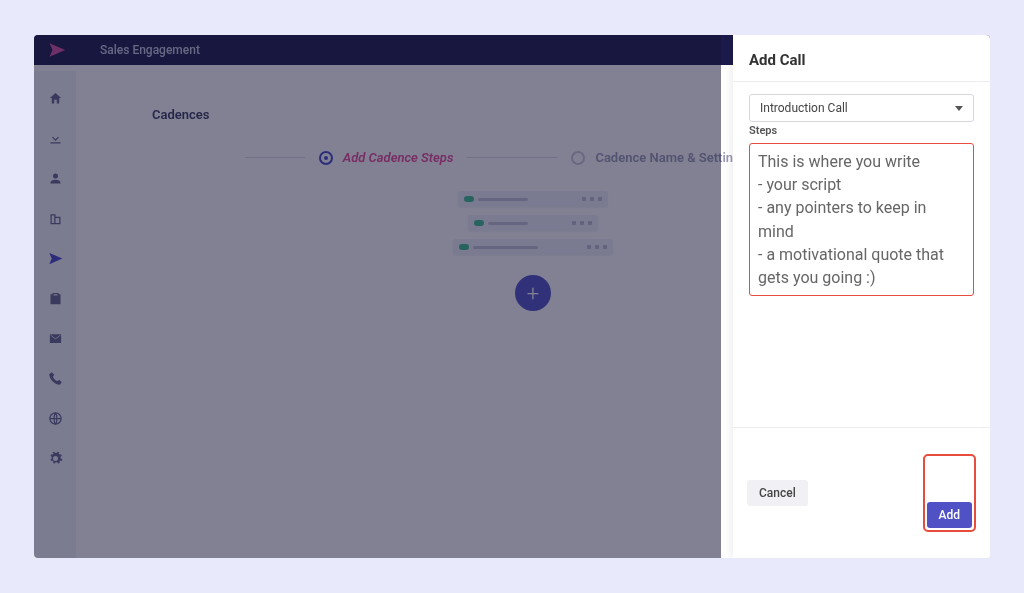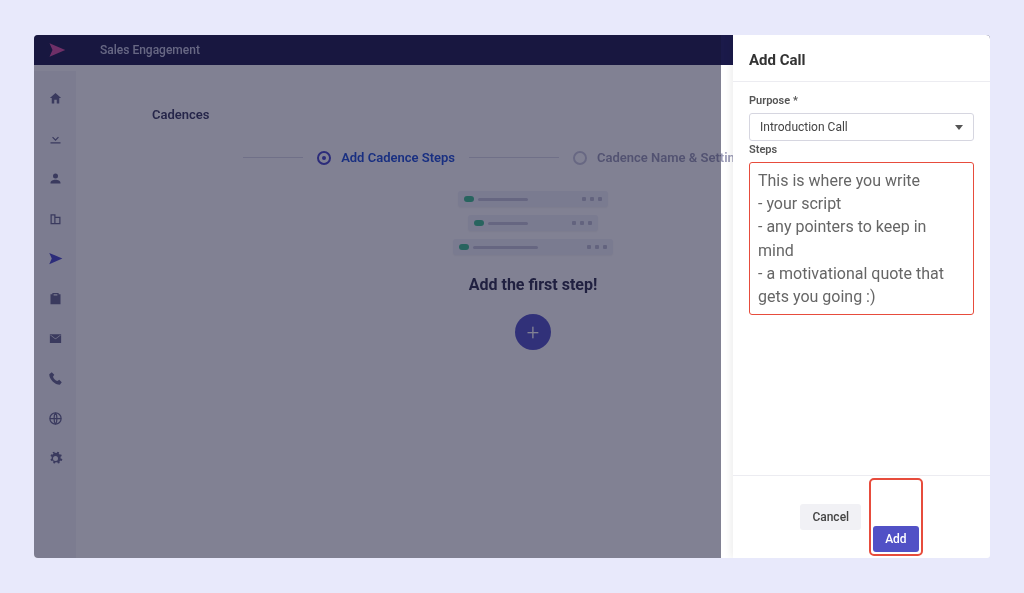--- a/index.html
+++ b/index.html
@@ -90,21 +90,21 @@
   }
   .stepper .node {
     display:flex;
     align-items:center;
     gap:10px;
     font-size:13px;
     font-weight:600;
     color:#9a9ab6;
     padding:0 14px;
   }
-  .stepper .node.active { color:#1d4ed8; }
+  .stepper .node.active { color:#ec4899;font-style:italic; }
   .stepper .dot {
     width:14px; height:14px;
     border-radius:50%;
     border:2px solid #c9c9dc;
     background:#fff;
     flex-shrink:0;
   }
   .stepper .node.active .dot {
     border:2px solid #4646c9;
     background:#fff;
@@ -224,23 +224,23 @@
     border:1px solid #e74c3c;
     border-radius:3px;
     padding:6px 8px;
     font-size:16px;
     color:#666;
     line-height:1.45;
     white-space:pre-line;
   }
   .panel-footer {
     border-top:1px solid #ececf1;
-    padding:2px 14px;
-    display:flex;
-    justify-content:center;
+    padding:26px 14px;
+    display:flex;
+    justify-content:space-between;
     gap:8px;
     align-items:center;
   }
   .btn {
     height:26px;
     padding:0 12px;
     border-radius:3px;
     font-size:12px;
     font-weight:500;
     display:flex;
@@ -366,35 +366,33 @@
           </div>
         <div class="illu-card" style="width:160px">
             <span class="toggle"></span>
             <span class="txt c"></span>
             <span class="sp"></span>
             <span class="ic"></span>
             <span class="ic"></span>
             <span class="ic"></span>
           </div>
       </div>
-      <div class="hero-txt">Add the first step!</div>
       <div class="fab">
         <span>+</span>
       </div>
     </div>
   </div>
 
   <div class="dim-overlay"></div>
 
   <div class="panel">
     <div class="panel-header">
       <h2>Add Call</h2>
     </div>
     <div class="panel-body">
-      <div class="field-label">Purpose *</div>
       <div class="select">
         <span>Introduction Call</span>
         <span class="caret"></span>
       </div>
       <div class="field-label">Steps</div>
       <div class="notes-box">This is where you write
 - your script
 - any pointers to keep in mind
 - a motivational quote that gets you going :)</div>
     </div>

